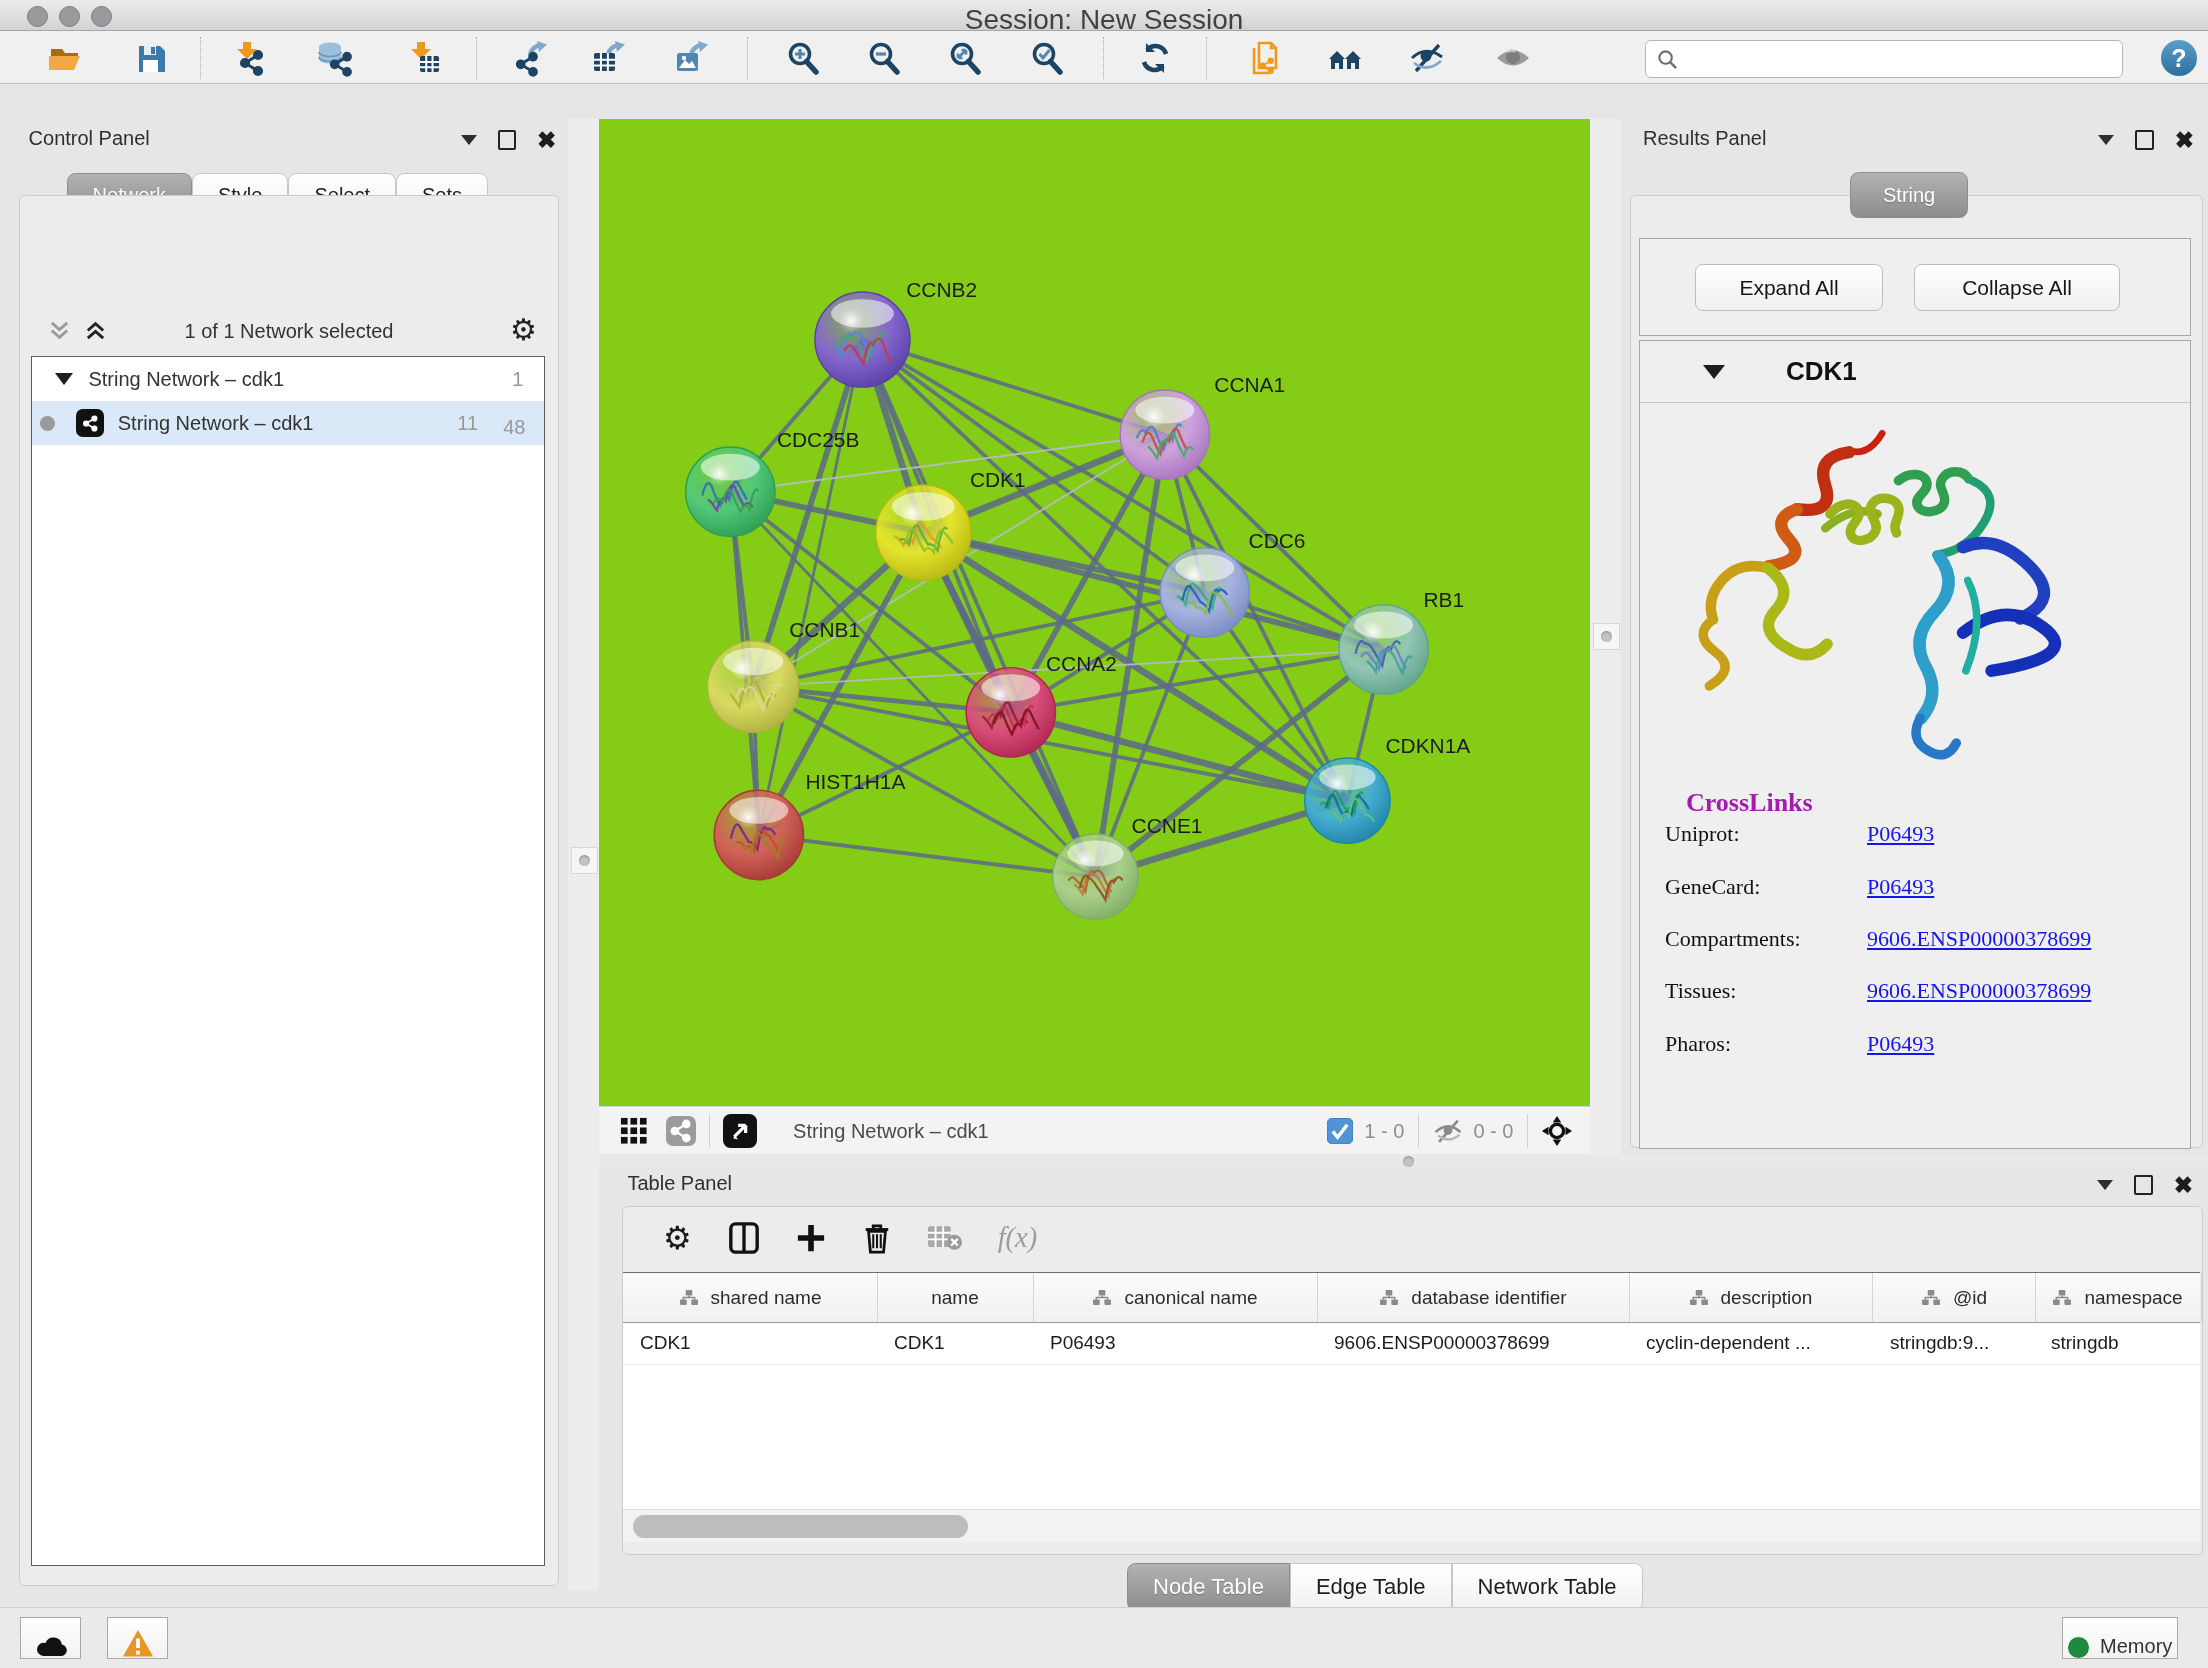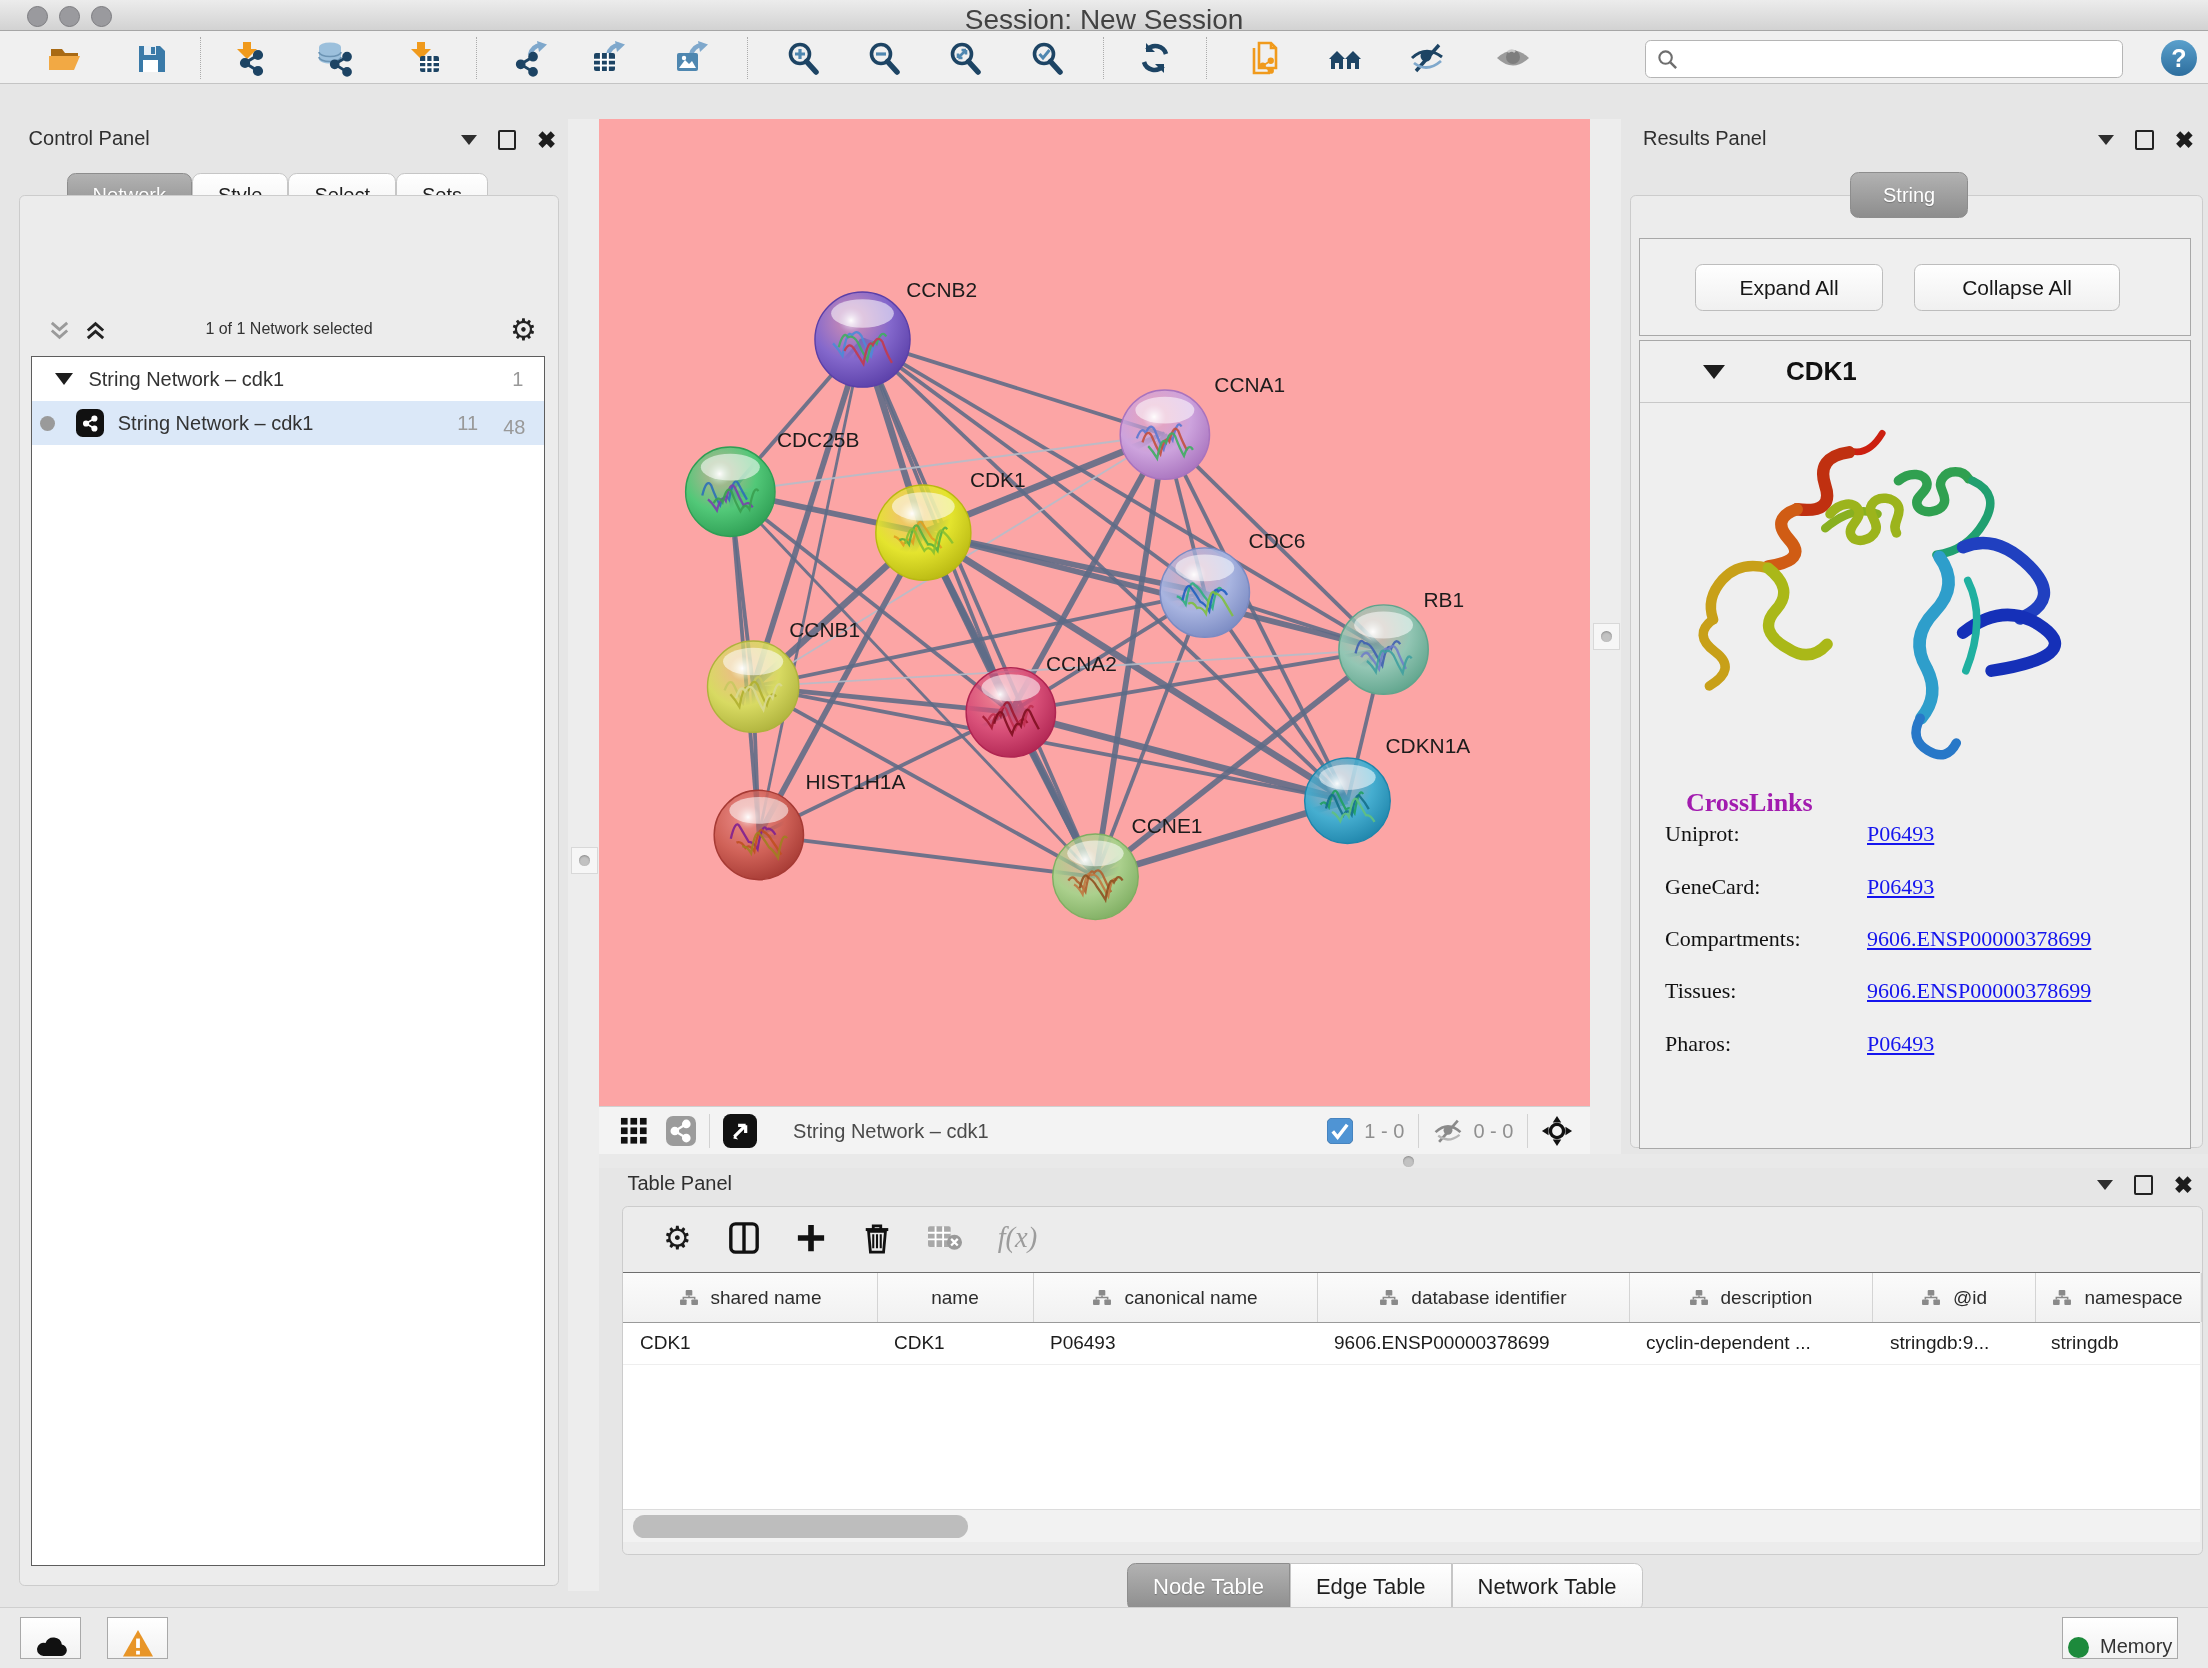--- a/index.html
+++ b/index.html
@@ -44,21 +44,21 @@
     text-shadow:0 1px 1px rgba(0,0,0,.25);}
   
   .netlist{background:#fff;border:1.9px solid #5d5d5d;}
   .netrow{height:44px;display:flex;align-items:center;font-size:20px;}
   .netrow .cnt{color:#999;}
   .netrow.sel{background:#dbe8f8;}
   .sharebadge{width:28.5px;height:28.5px;border-radius:6.7px;background:#111;display:flex;
     align-items:center;justify-content:center;}
   .graydot{width:15px;height:15px;border-radius:50%;background:#9a9a9a;}
   
-  .canvas{background:#fca5a5;}
+  .canvas{background:#84cc16;}
   .netbar{background:#f3f3f3;border-top:1px solid #d0d0d0;display:flex;align-items:center;}
   .nbsep{width:0;height:34px;border-left:1px solid #d2d2d2;margin:0 13.3px;}
   .countlbl{color:#8f8f8f;font-size:20px;}
   .splitdot{width:11.4px;height:11.4px;border-radius:50%;background:#c2c2c2;
     box-shadow:inset 0 1px 1.9px rgba(0,0,0,.3);}
   .handlebox{width:25px;height:25px;background:#f6f6f6;border:1px solid #d8d8d8;
     display:flex;align-items:center;justify-content:center;}
   
   .rbtn{height:45px;background:linear-gradient(#ffffff,#f0f0f0);border:1px solid #bdbdbd;
     border-radius:7.6px;font-size:21px;color:#161616;display:flex;align-items:center;justify-content:center;}
@@ -304,21 +304,21 @@
     <span class="abs" style="left:27px;top:122px">
       <svg width="25" height="25" viewBox="0 0 26 26">
           <path d="M5 5l8 7 8-7M5 13l8 7 8-7" stroke="#9a9a9a" stroke-width="3" fill="none"></path>
         </svg>
     </span>
     <span class="abs" style="left:63px;top:122px">
       <svg width="25" height="25" viewBox="0 0 26 26">
           <path d="M5 21l8-7 8 7M5 13l8-7 8 7" stroke="#222" stroke-width="3" fill="none"></path>
         </svg>
     </span>
-    <div class="abs" style="left:0;top:124px;width:100%;text-align:center;font-size:16px">1 of 1 Network selected</div>
+    <div class="abs" style="left:0;top:124px;width:100%;text-align:center;font-size:20px">1 of 1 Network selected</div>
     <span class="abs" style="right:21px;top:116px;font-size:30px;color:#222">⚙</span>
     <div class="abs netlist" style="left:11.4px;top:160px;width:512px;height:1208px">
       <div class="netrow">
         <span style="width:0;height:0;border-left:9.5px solid transparent;border-right:9.5px solid transparent;border-top:12.4px solid #1d1d1d;margin:0 15px 0 23px"></span>
         <span>String Network – cdk1</span>
         <span class="cnt" style="margin-left:auto;margin-right:21px">1</span>
       </div>
       <div class="netrow sel">
         <span class="graydot" style="margin:0 21px 0 7.6px"></span>
         <span class="sharebadge">

